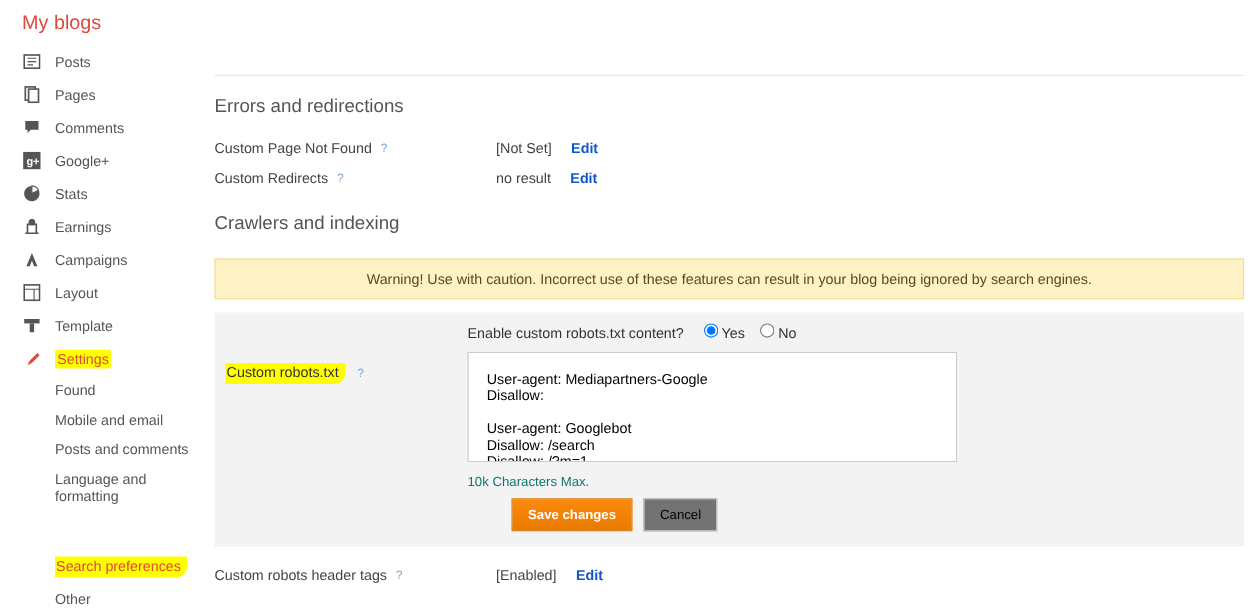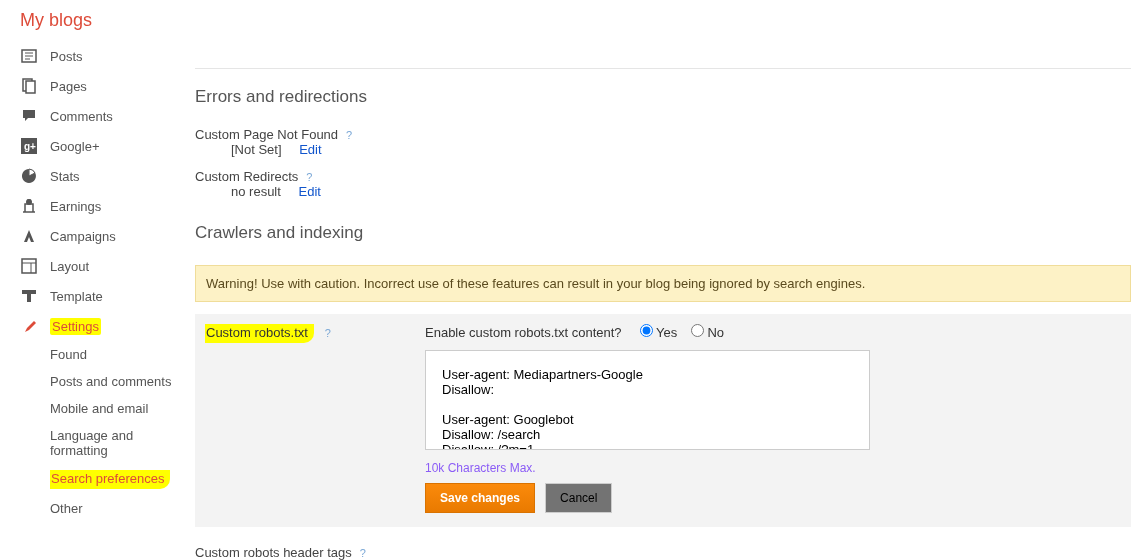--- a/index.html
+++ b/index.html
@@ -58,56 +58,57 @@
   background: #ffff00;
   display: inline-block;
   padding: 1px 2px;
   border-radius: 2px;
 }
 .hl-underline {
   background: #ffff00;
   display: inline-block;
   padding: 1px 6px 3px 1px;
   border-bottom-right-radius: 10px;
+  margin-top: 36px;
 }
 .main {
   flex: 1;
   padding: 0 10px 0 0;
 }
 .topline { border-bottom: 1px solid #e5e5e5; height: 28px; }
 .section-title {
   font-size: 17px;
   color: #555;
   padding: 18px 0 14px 0;
 }
 .row {
   display: flex;
   padding: 6px 0;
-  align-items: flex-start;
-  flex-direction: column;
+  align-items: flex-end;
 }
 .row-label {
   width: 220px;
   color: #444;
   display: flex;
   align-items: center;
   gap: 8px;
 }
 .help {
   color: #7aa7d6;
   font-size: 11px;
   cursor: pointer;
 }
 .row-value { color: #444; padding-left: 36px; }
-.edit-link { color: #1155cc; margin-left: 14px; cursor: pointer; }
+.edit-link { color: #1155cc; margin-left: 14px; cursor: pointer; font-weight: bold; }
 .warning {
   background: #fdf2c6;
   border: 1px solid #f0dd9a;
   color: #5a4a1e;
   padding: 10px;
+  text-align: center;
   margin: 8px 0 12px 0;
 }
 .panel {
   background: #f3f3f3;
   padding: 10px 10px 14px 10px;
   margin-bottom: 12px;
 }
 .panel-body { display: flex; }
 .panel-left { width: 220px; }
 .panel-right { flex: 1; }
@@ -121,22 +122,22 @@
 textarea {
   width: 445px;
   height: 100px;
   font-family: Arial, sans-serif;
   font-size: 13px;
   padding: 16px;
   border: 1px solid #ccc;
   resize: none;
   overflow-y: scroll;
 }
-.char-note { color: #8b5cf6; font-size: 12px; margin: 8px 0; }
-.btn-row { display: flex; gap: 10px; }
+.char-note { color: #0f766e; font-size: 12px; margin: 8px 0; }
+.btn-row { display: flex; gap: 10px; margin-left: 40px; }
 .btn {
   padding: 7px 14px;
   font-size: 12px;
   cursor: pointer;
   border: 1px solid #ccc;
   background: #737373;
 }
 .btn-primary {
   background: #f28100;
   background: linear-gradient(#fb8a0b,#e97a00);
@@ -239,22 +240,22 @@
     <div class="nav-item active">
       <span class="icon">
           <svg width="16" height="16" viewBox="0 0 16 16">
             <path d="M13 3 l-7 7 -2 4 4-2 7-7z" fill="#dd4b39"></path>
           </svg>
         </span>
       <span class="hl">Settings</span>
     </div>
     <div class="subnav">
       <div class="sub-item">Found</div>
+      <div class="sub-item">Mobile and email</div>
       <div class="sub-item">Posts and comments</div>
-      <div class="sub-item">Mobile and email</div>
       <div class="sub-item" style="max-width:110px">Language and formatting</div>
       <div class="sub-item active"><span class="hl-underline">Search preferences</span></div>
       <div class="sub-item">Other</div>
     </div>
   </div>
 
   <div class="main">
     <div class="topline"></div>
 
     <div class="section-title">Errors and redirections</div>

